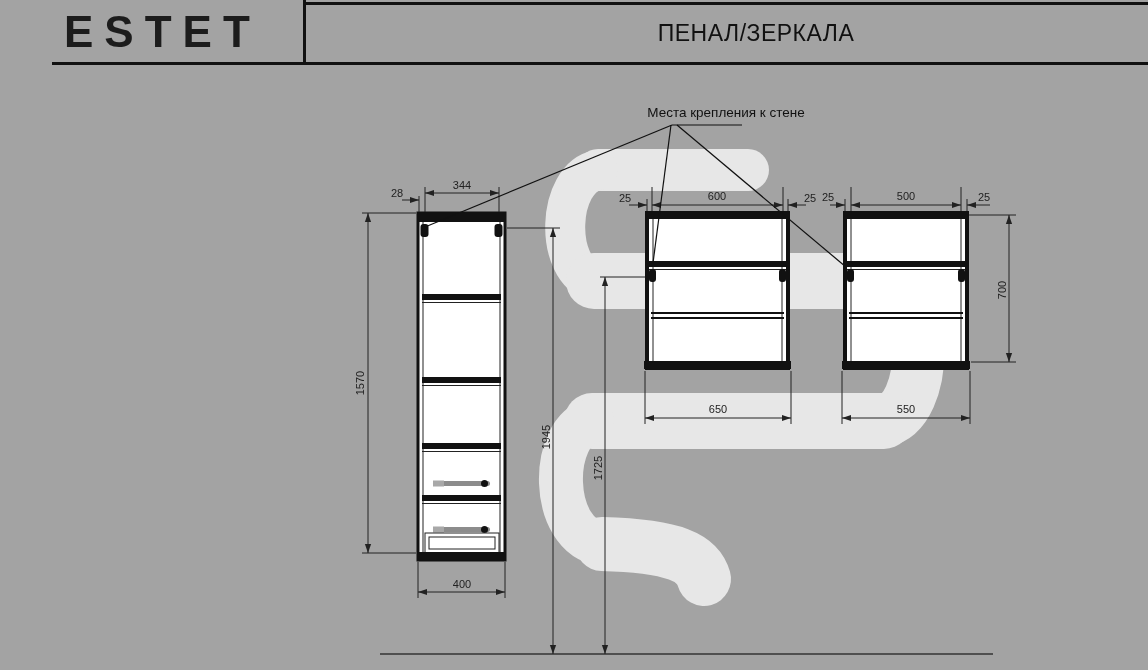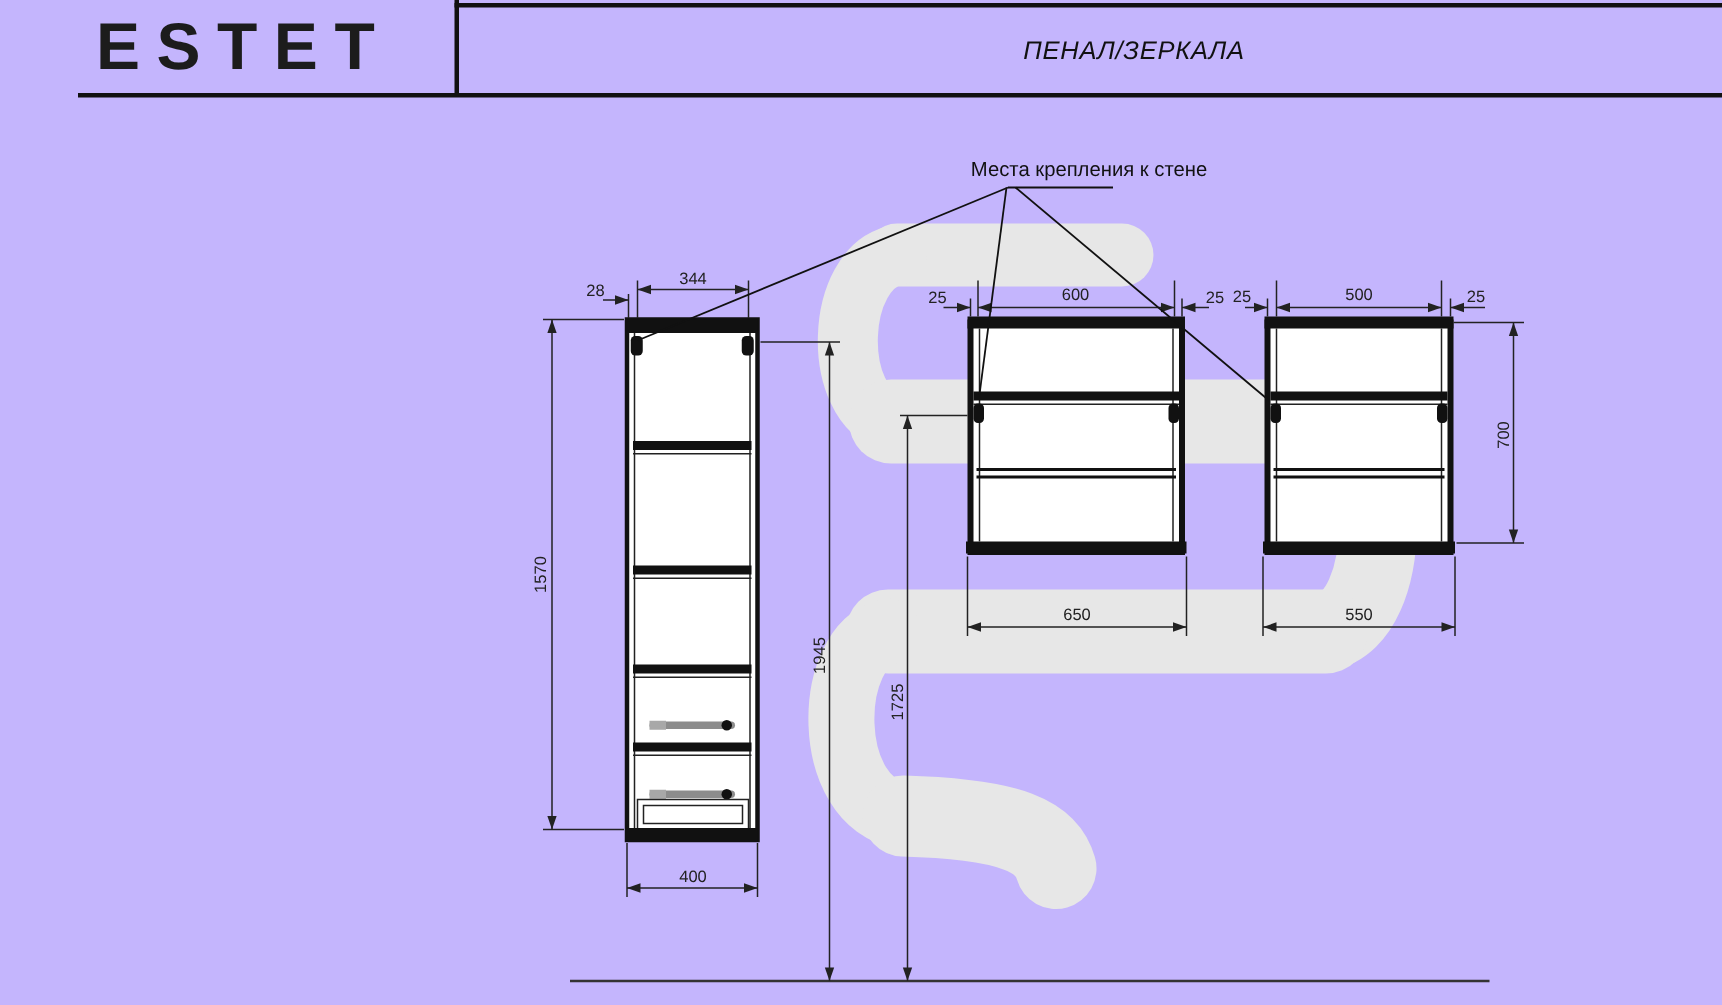--- a/index.html
+++ b/index.html
@@ -1,26 +1,26 @@
 <!DOCTYPE html>
 <html><head>
 <meta charset="utf-8">
 <style>
   html,body{margin:0;padding:0;background:#fff;}
-  #stage{position:relative;width:1148px;height:670px;background:#c4b5fd;overflow:hidden;
+  #stage{position:relative;width:1148px;height:670px;background:#a3a3a3;overflow:hidden;
          font-family:"Liberation Sans",sans-serif;color:#1a1a1a;}
   
   .brand{position:absolute;left:64px;top:4px;width:240px;height:56px;display:flex;align-items:center;
          font-weight:bold;font-size:44px;letter-spacing:11px;color:#1c1c1c;}
   .rule-bottom{position:absolute;left:52px;top:62px;width:1096px;height:3px;background:#111;}
   .rule-top{position:absolute;left:303px;top:2px;width:845px;height:3px;background:#111;}
   .rule-vert{position:absolute;left:303px;top:0;width:3px;height:64px;background:#111;}
   .titleblock{position:absolute;left:306px;top:5px;width:842px;height:57px;display:flex;
               align-items:center;justify-content:center;}
-  .titleblock .t{font-style:italic;font-size:17px;letter-spacing:.5px;color:#111;transform:translateX(29px);}
+  .titleblock .t{font-size:23px;letter-spacing:.5px;color:#111;transform:translateX(29px);}
   
   #drawing{position:absolute;left:0;top:0;}
   text{font-family:"Liberation Sans",sans-serif;fill:#222;}
   .dim{font-size:11px;}
   .lbl{font-size:13.5px;fill:#111;}
   .thin{stroke:#222;stroke-width:1;fill:none;}
   .lead{stroke:#111;stroke-width:1.2;fill:none;}
   .body{stroke:#111;fill:#fff;}
   .ink{fill:#111;stroke:none;}
   .wm{stroke:#e7e7e7;fill:none;stroke-linecap:round;}

